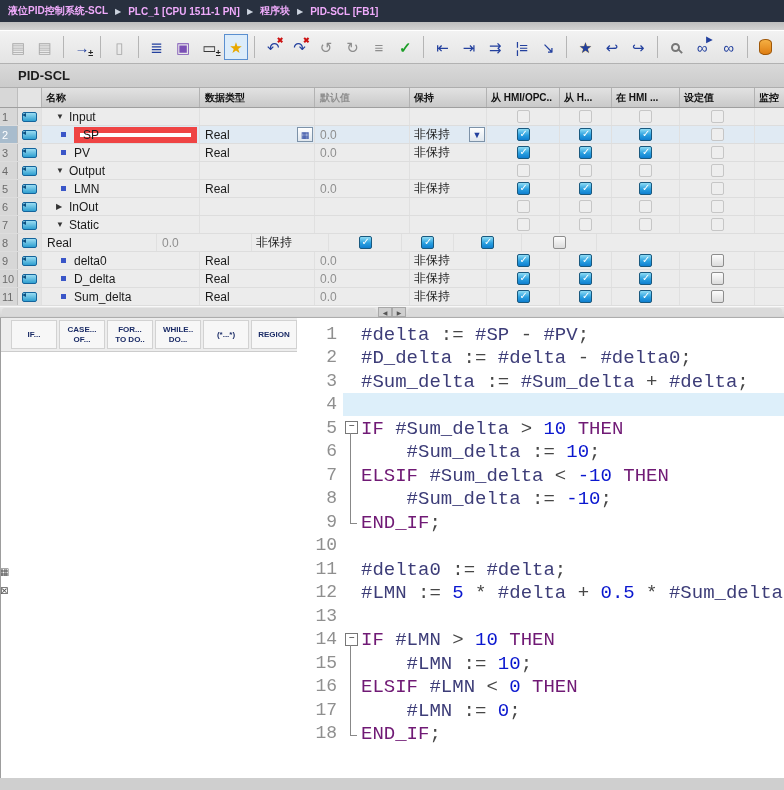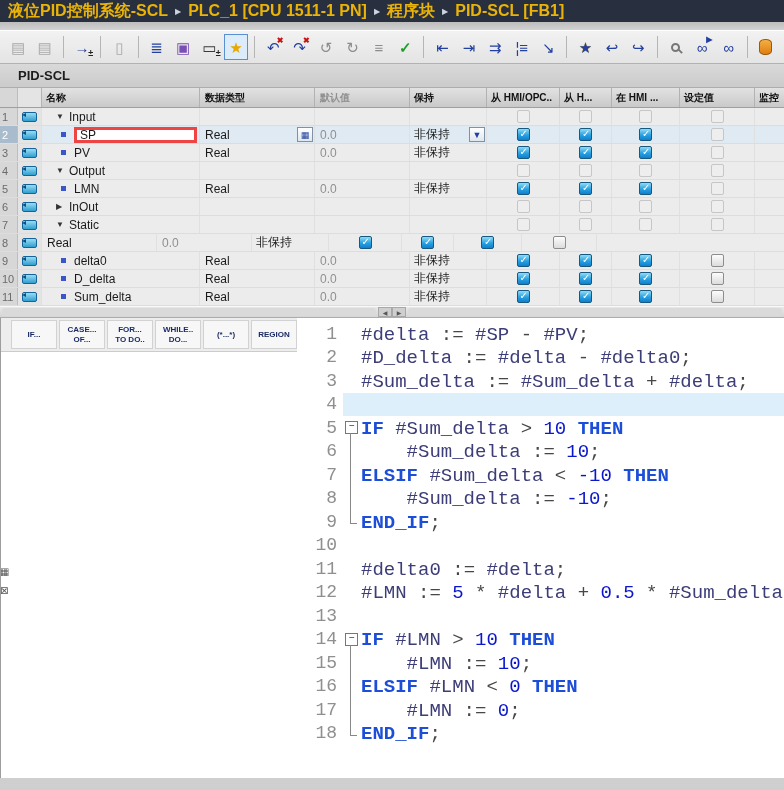--- a/index.html
+++ b/index.html
@@ -2,21 +2,21 @@
 <html><head>
 <meta charset="utf-8">
 <style>
   * { margin:0; padding:0; box-sizing:border-box; }
   html,body { width:784px; height:790px; overflow:hidden;
     font-family:"Liberation Sans","DejaVu Sans",sans-serif; background:#cfcfcf; }
 
   
   .crumbbar { height:22px; background:#28303f; display:flex; align-items:center;
     padding:0 8px; gap:7px; }
-  .crumb { color:#eab308; font-size:16px; font-weight:bold; white-space:nowrap; cursor:default; }
+  .crumb { color:#f0abfc; font-size:10px; font-weight:bold; white-space:nowrap; cursor:default; }
   .crumb-sep { color:#cdd4e0; font-size:8px; }
 
   .substrip { height:9px; background:linear-gradient(#bdbdbd,#d2d2d2); border-bottom:1px solid #ffffff; }
 
   
   .toolbar { height:33px; background:linear-gradient(#f2f2f2,#e4e4e4);
     border-bottom:1px solid #b2b2b2; display:flex; align-items:center; padding:0 6px; gap:2px; }
   .tbtn { width:26px; height:26px; border:1px solid transparent; background:transparent;
     display:flex; align-items:center; justify-content:center; position:relative; cursor:pointer; }
   .tbtn .g { font-size:15px; line-height:1; }
@@ -63,21 +63,21 @@
   .c-def  { width:95px;  padding-left:5px; color:#8f8f8f; }
   .c-ret  { width:77px;  padding-left:4px; justify-content:space-between; }
   .c-cb   { justify-content:center; }
   .c-h1 { width:73px; } .c-h2 { width:52px; } .c-h3 { width:68px; }
   .c-sp { width:75px; } .c-mon { flex:1; border-right:none; }
   .varicon { width:15px; height:10px; border:1px solid #14649c; border-radius:2px;
     background:linear-gradient(#9adcf2,#2f9fd0); position:relative; }
   .varicon::before { content:"◂"; position:absolute; left:-1px; top:-3px; font-size:8px; color:#0c4f80; }
   .tri { font-size:8px; color:#333; margin:0 5px 0 14px; width:8px; }
   .bullet { width:5px; height:5px; background:#3a56c8; margin:0 8px 0 19px; }
-  .namebox { background:#ffffff; border:3px solid #ef4444; height:16px; flex:1;
+  .namebox { background:#ffffff; border:6px solid #ef4444; height:16px; flex:1;
     display:flex; align-items:center; padding-left:3px; margin-right:2px; }
   .cb { width:13px; height:13px; border-radius:2px; display:inline-block; position:relative; }
   .cb.c { background:linear-gradient(#8edcf5,#2aa0e0 55%,#0f7fd0); border:1px solid #19597f; }
   .cb.c::after { content:"✓"; color:#fff; font-weight:bold; font-size:10px;
     position:absolute; left:2px; top:-1px; }
   .cb.d { background:#eeeeee; border:1px solid #c6c6c6; }
   .cb.u { background:linear-gradient(#fcfcfc,#dcdcdc); border:1px solid #8d8d8d; }
   .minibtn { width:16px; height:15px; border:1px solid #7d92a8; background:linear-gradient(#ffffff,#dfe7ee);
     display:flex; align-items:center; justify-content:center; font-size:9px; color:#23409e;
     margin-right:1px; cursor:pointer; }
@@ -117,21 +117,21 @@
   .fold.start::before { content:"−"; position:absolute; left:2px; top:5px; width:11px; height:11px;
     border:1px solid #777; background:#fff; color:#333; font-size:10px; line-height:9px;
     text-align:center; }
   .fold.start::after { content:""; position:absolute; left:7px; top:17px; bottom:0;
     border-left:1px solid #888; }
   .fold.mid::before { content:""; position:absolute; left:7px; top:0; bottom:0;
     border-left:1px solid #888; }
   .fold.end::before { content:""; position:absolute; left:7px; top:0; height:13px; width:6px;
     border-left:1px solid #888; border-bottom:1px solid #888; }
   .src { white-space:pre; }
-  .tk-k { color:#1d4ed8; font-weight:bold; }
+  .tk-k { color:#701a75; font-weight:normal; }
   .tk-v { color:#3d3d78; }
   .tk-n { color:#0a17cf; }
   .tk-o { color:#474747; }
 
   .vscrollbtm { height:9px; background:#e3e3e3; border-top:1px solid #c5c5c5; position:relative; }
   .vthumb { position:absolute; left:2px; top:1px; width:135px; height:6px;
     background:#bdbdbd; border-radius:3px; }
 </style>
 </head>
 <body>

